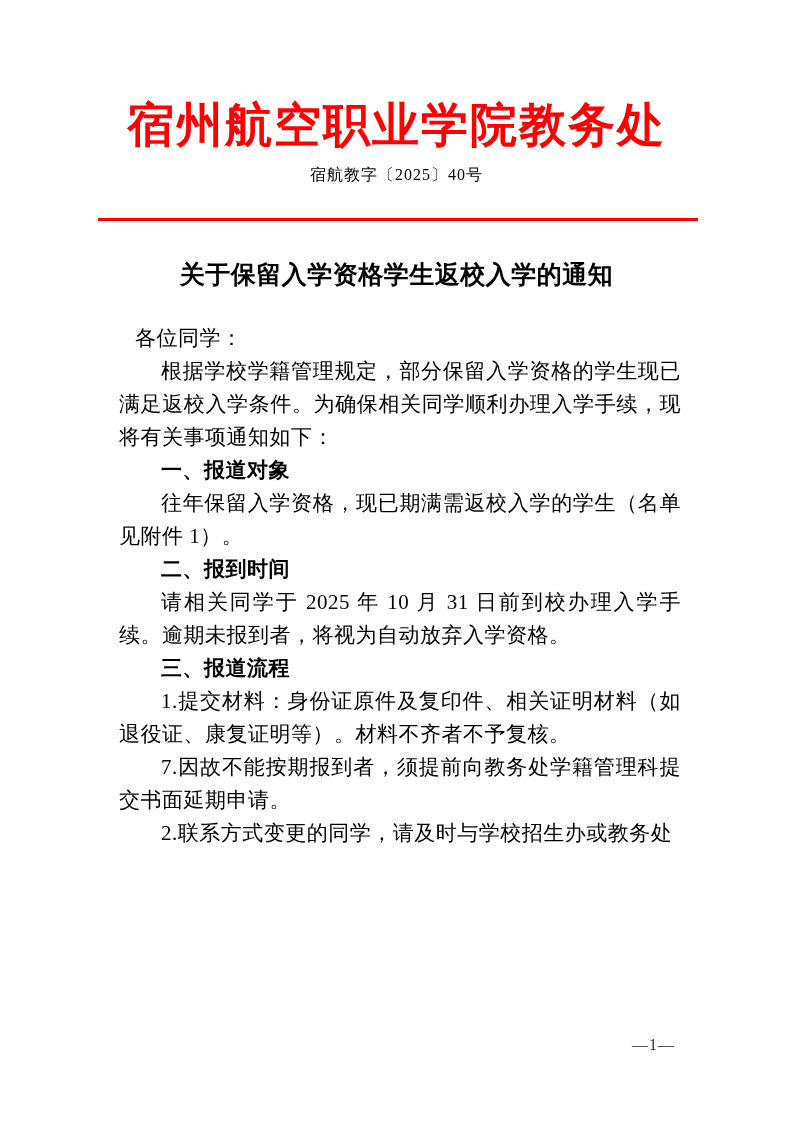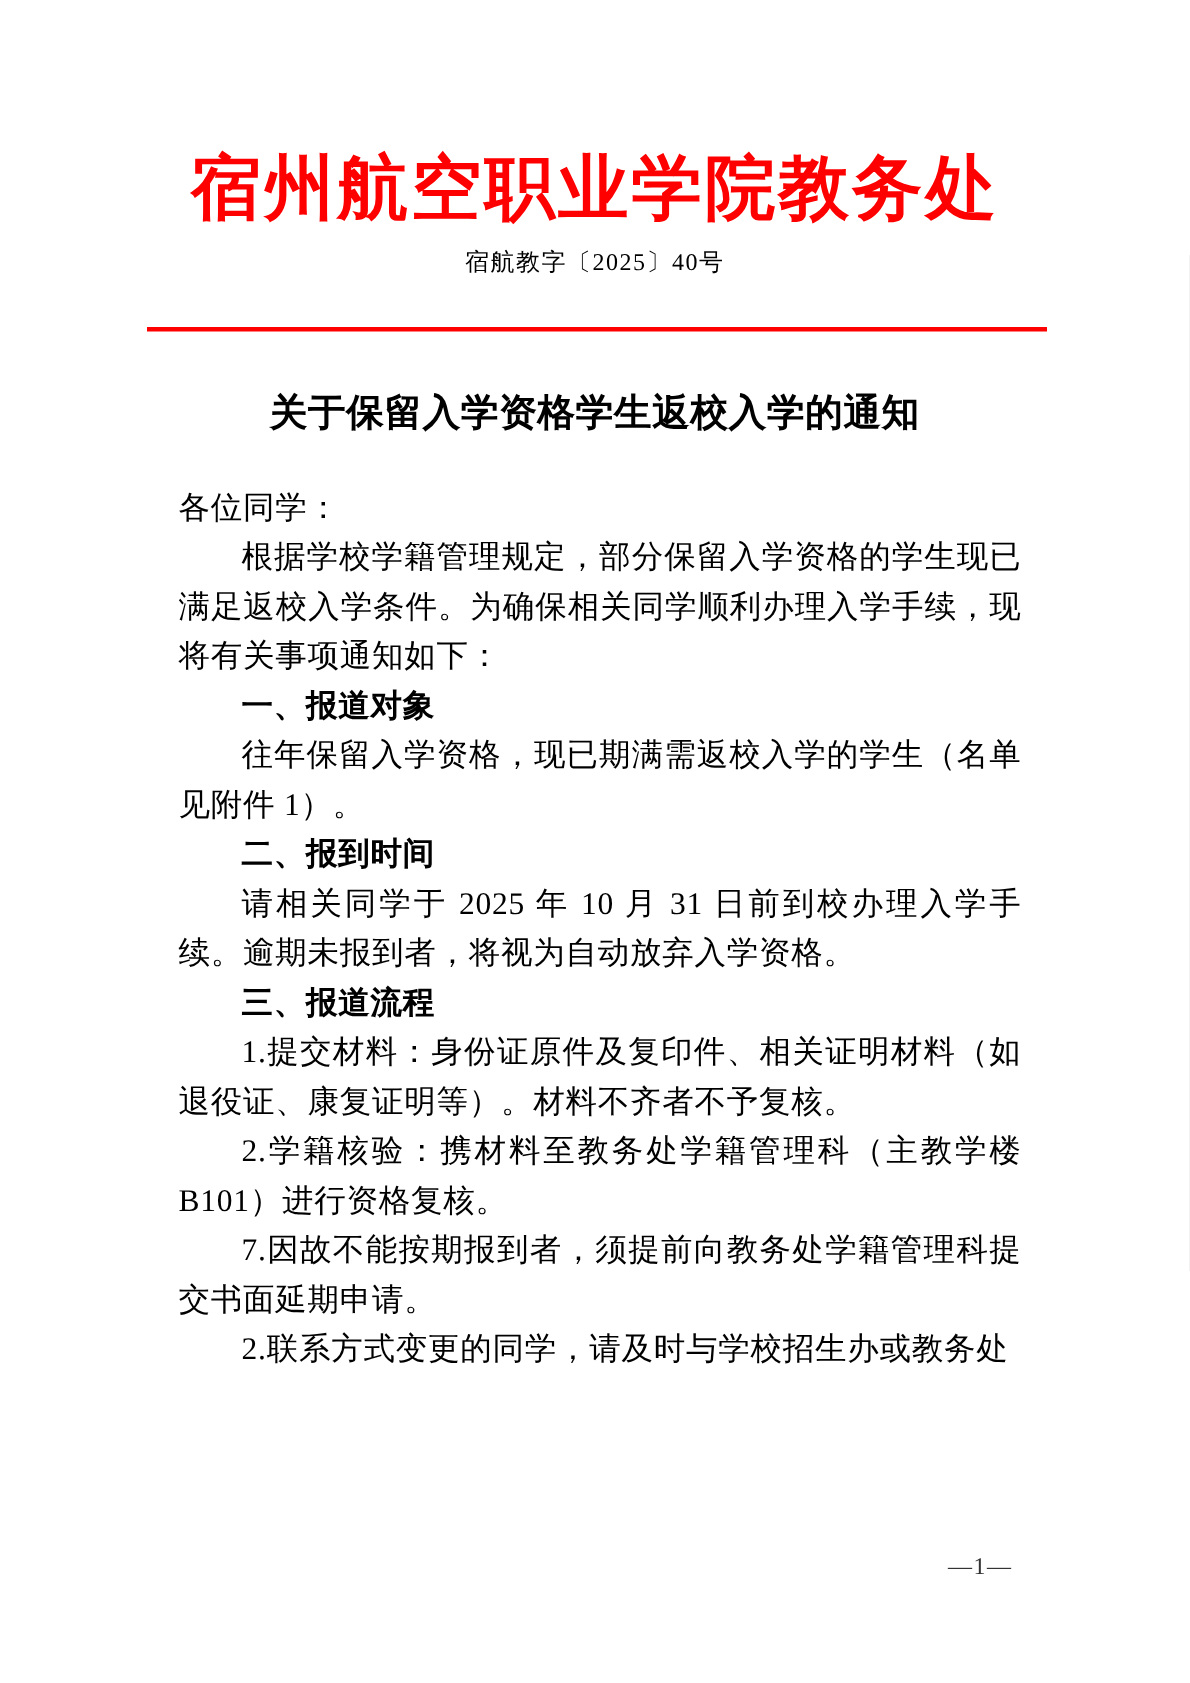--- a/index.html
+++ b/index.html
@@ -59,20 +59,21 @@
     top: 322px;
     left: 119px;
     width: 562px;
     font-size: 21px;
     line-height: 33px;
     text-align: justify;
     letter-spacing: 0.5px;
   }
   .salutation {
     text-indent: 0;
+    margin-left: 16px;
   }
   .para {
     text-indent: 2em;
   }
   .para.heading {
     font-weight: bold;
   }
   .page-number {
     position: absolute;
     top: 1036px;
@@ -98,20 +99,19 @@
   <div class="doc-body">
     <div class="salutation">各位同学：</div>
 
   <div class="para">根据学校学籍管理规定，部分保留入学资格的学生现已满足返校入学条件。为确保相关同学顺利办理入学手续，现将有关事项通知如下：</div>
       <div class="para heading">一、报道对象</div>
       <div class="para">往年保留入学资格，现已期满需返校入学的学生（名单见附件 1）。</div>
       <div class="para heading">二、报到时间</div>
       <div class="para">请相关同学于 2025 年 10 月 31 日前到校办理入学手续。逾期未报到者，将视为自动放弃入学资格。</div>
       <div class="para heading">三、报道流程</div>
       <div class="para">1.提交材料：身份证原件及复印件、相关证明材料（如退役证、康复证明等）。材料不齐者不予复核。</div>
-      <div class="para">2.学籍核验：携材料至教务处学籍管理科（主教学楼B101）进行资格复核。</div>
       <div class="para">7.因故不能按期报到者，须提前向教务处学籍管理科提交书面延期申请。</div>
       <div class="para">2.联系方式变更的同学，请及时与学校招生办或教务处</div>
     </div>
 
   <div class="page-number">—1—</div>
 
 </div>
 
 </body></html>

